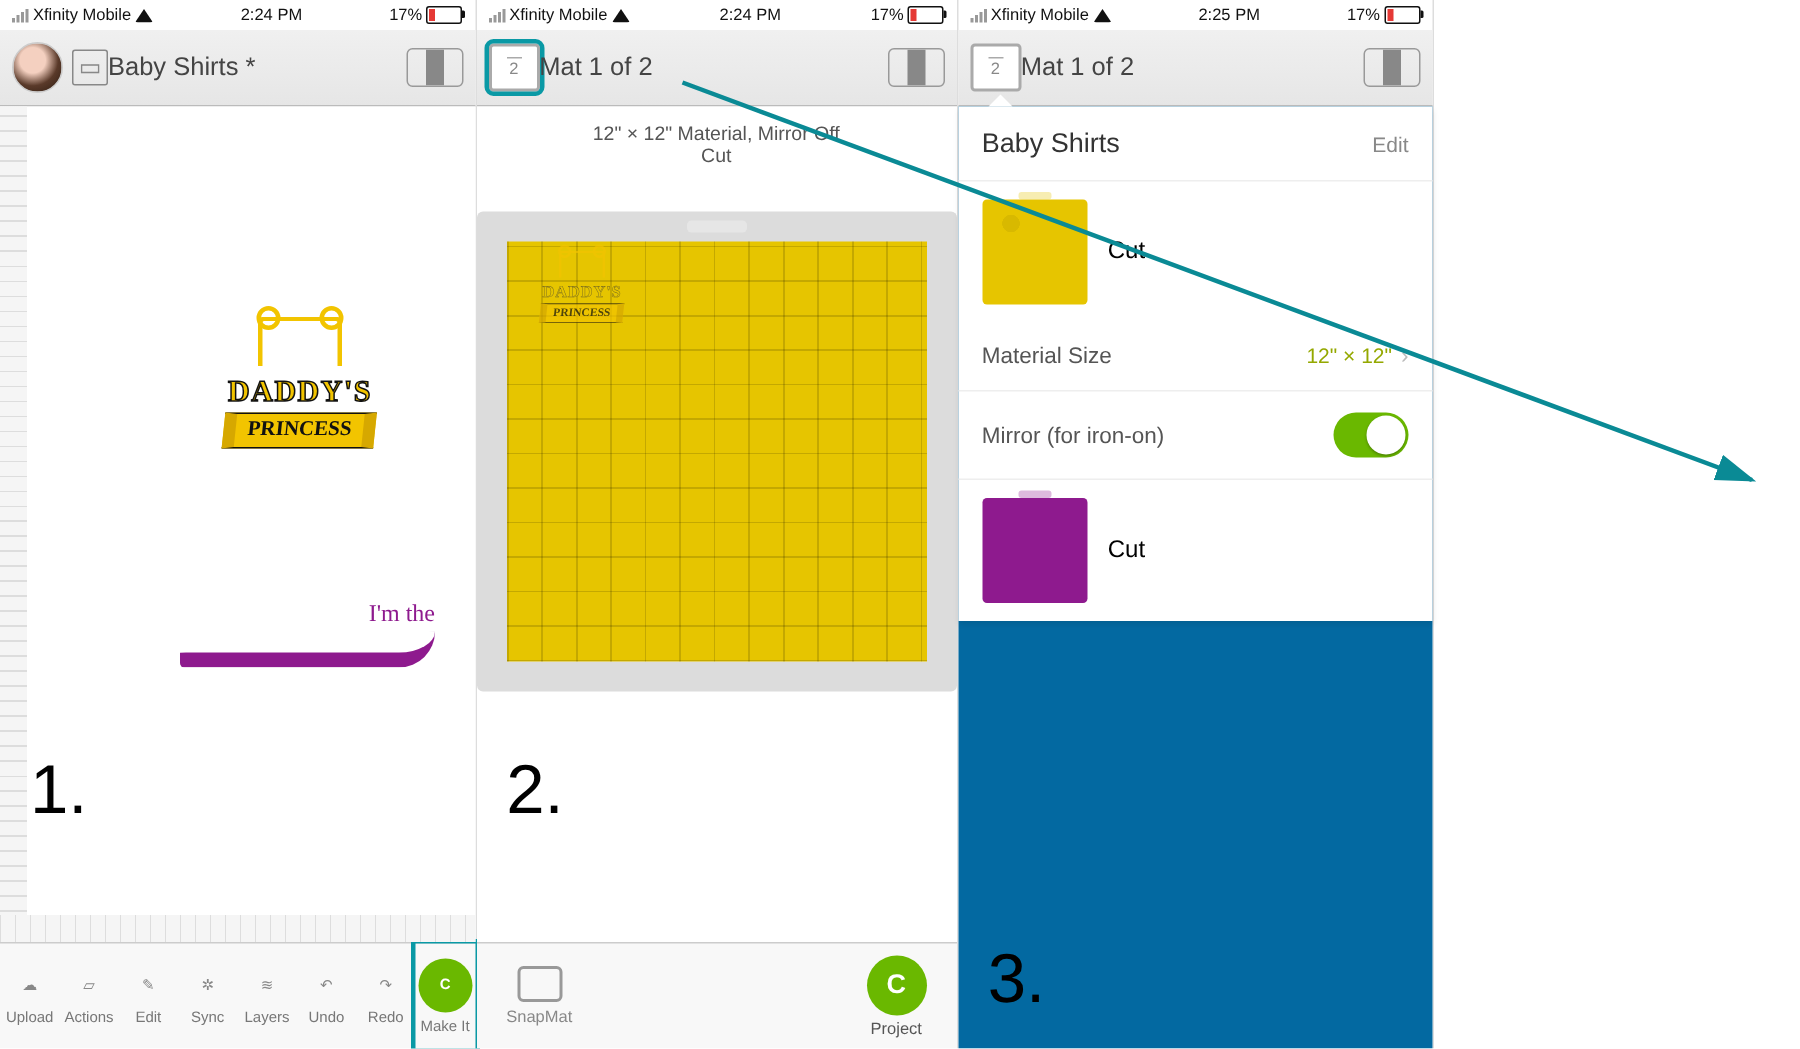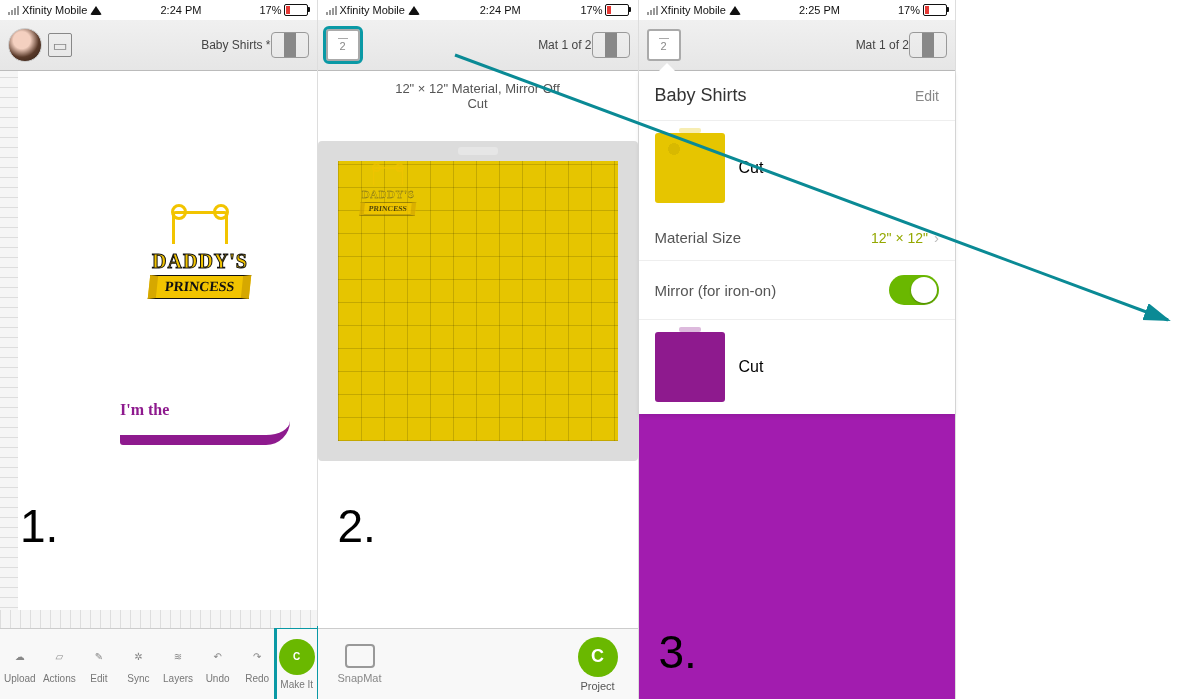--- a/index.html
+++ b/index.html
@@ -14,40 +14,40 @@
 .sig i{width:2px;background:#999;display:inline-block}
 .sig i:nth-child(1){height:3px}.sig i:nth-child(2){height:5px}.sig i:nth-child(3){height:7px}.sig i:nth-child(4){height:9px}
 .wifi{width:0;height:0;border-left:6px solid transparent;border-right:6px solid transparent;border-bottom:9px solid #111;border-radius:2px}
 .batt{width:22px;height:10px;border:1px solid #111;border-radius:2px;position:relative}
 .batt::after{content:"";position:absolute;right:-3px;top:2px;width:2px;height:5px;background:#111;border-radius:0 1px 1px 0}
 .batt i{position:absolute;left:1px;top:1px;bottom:1px;width:4px;background:#e53935}
 
 
 .hdr{height:50px;border-bottom:1px solid #bbb;display:flex;align-items:center;justify-content:space-between;padding:0 8px;background:linear-gradient(#f0f0f0,#e6e6e6)}
 .hdr-left,.hdr-right{display:flex;align-items:center;gap:6px}
-.title{font-size:12px;color:#444;text-align:right;flex:1}
+.title{font-size:17px;color:#444;text-align:left;flex:1}
 .avatar{width:32px;height:32px;border-radius:50%;background:radial-gradient(circle at 40% 35%,#f4d0c0 30%,#5a3a2a 60%,#2a1a10);border:1px solid #ccc}
 .save-icn{width:22px;height:22px;border:1px solid #888;border-radius:2px;display:flex;align-items:center;justify-content:center;color:#888;font-size:16px}
 .projbtn{width:36px;height:24px;border:1px solid #999;border-radius:4px;display:flex;overflow:hidden}
 .projbtn span{flex:1}.projbtn span:nth-child(2){background:#888}
 .matbtn{width:30px;height:28px;border:2px solid #aaa;border-radius:3px;background:#fff;display:flex;flex-direction:column;align-items:center;justify-content:center;color:#888;font-size:11px;line-height:1}
 .matbtn::before{content:"";width:10px;height:1px;background:#aaa;margin-bottom:2px}
 .hl{outline:3px solid #0a99a5}
 
 
 .canvas{flex:1;background:#fff;position:relative;padding:20px}
 .ruler-v{position:absolute;left:0;top:0;bottom:0;width:18px;background:repeating-linear-gradient(0deg,#ddd 0,#ddd 1px,#f5f5f5 1px,#f5f5f5 10px)}
 .ruler-h{position:absolute;left:0;right:0;bottom:0;height:18px;background:repeating-linear-gradient(90deg,#ddd 0,#ddd 1px,#f5f5f5 1px,#f5f5f5 10px)}
 .art1{position:absolute;left:120px;top:140px;width:160px;text-align:center;color:#f2c400;font-weight:800;font-family:Georgia,serif}
 .crown{width:50px;height:30px;border:3px solid #f2c400;border-bottom:none;margin:0 auto 6px;border-radius:4px 4px 0 0;position:relative}
 .crown::before,.crown::after{content:"";position:absolute;top:-10px;width:10px;height:10px;border:3px solid #f2c400;border-radius:50%}
 .crown::before{left:-4px}.crown::after{right:-4px}
 .art1 .line1{font-size:20px;-webkit-text-stroke:1px #111;letter-spacing:1px}
 .art1 .banner{background:#f2c400;color:#111;font-size:14px;padding:3px 8px;display:inline-block;transform:skewX(-6deg);border:1px solid #111;border-left:8px solid #d6a800;border-right:8px solid #d6a800;margin-top:2px}
-.art2{position:absolute;left:120px;top:330px;width:170px;text-align:left;color:#8e1a8e;font-family:'Brush Script MT',cursive;font-weight:700}
+.art2{position:absolute;left:120px;top:330px;width:170px;text-align:right;color:#8e1a8e;font-family:'Brush Script MT',cursive;font-weight:400}
 .art2 .l1{font-size:16px}.art2 .l2{font-size:36px;line-height:.9}
 .art2 .swish{height:14px;border-bottom:10px solid #8e1a8e;border-radius:0 0 80px 10px;margin-top:2px}
 .toolbar{height:70px;border-top:1px solid #ccc;background:#f8f8f8;display:flex;align-items:center}
 .tool{flex:1;display:flex;flex-direction:column;align-items:center;justify-content:center;font-size:10px;color:#777;gap:4px;height:100%}
 .tool .icn{width:28px;height:24px;display:flex;align-items:center;justify-content:center;color:#888}
 .makeit{outline:3px solid #0a99a5}
 .makeit .icn{width:36px;height:36px;border-radius:50%;background:#6ab800;color:#fff;font-weight:700}
 
 
 .matarea{flex:1;background:#fff;display:flex;flex-direction:column;align-items:center;position:relative}
@@ -56,21 +56,21 @@
 .matpad::before{content:"";position:absolute;top:6px;left:50%;transform:translateX(-50%);width:40px;height:8px;background:#e6e6e6;border-radius:3px}
 .matgrid{width:280px;height:280px;background:#e6c500;background-image:repeating-linear-gradient(0deg,rgba(0,0,0,.15) 0,rgba(0,0,0,.15) 1px,transparent 1px,transparent 23px),repeating-linear-gradient(90deg,rgba(0,0,0,.15) 0,rgba(0,0,0,.15) 1px,transparent 1px,transparent 23px);position:relative}
 .matgrid .mini{position:absolute;left:6px;top:6px;transform:scale(.55);transform-origin:top left;opacity:.7}
 .matgrid .mini .line1{-webkit-text-stroke:.5px #333;color:#e6c500}
 .bot2{height:70px;border-top:1px solid #ccc;background:#f8f8f8;display:flex;align-items:center;justify-content:space-between;padding:0 20px}
 .snap{display:flex;flex-direction:column;align-items:center;font-size:11px;color:#888;gap:4px}
 .gobtn{width:40px;height:40px;border-radius:50%;background:#6ab800;color:#fff;display:flex;align-items:center;justify-content:center;font-size:18px;font-weight:700}
 .gobtn+div{font-size:11px;color:#555;margin-top:3px;text-align:center}
 
 
-.p3body{flex:1;background:#a21caf;position:relative}
+.p3body{flex:1;background:#0369a1;position:relative}
 .p3panel{position:absolute;left:0;right:0;top:0;background:#fff;box-shadow:0 2px 4px rgba(0,0,0,.1)}
 .p3panel::before{content:"";position:absolute;top:-8px;left:20px;width:0;height:0;border-left:8px solid transparent;border-right:8px solid transparent;border-bottom:8px solid #fff}
 .row{display:flex;align-items:center;justify-content:space-between;padding:14px 16px;font-size:15px;color:#555;border-bottom:1px solid #eee}
 .row.head{font-size:18px;color:#333}
 .editlnk{color:#888;font-size:14px}
 .copies{width:40px;height:26px;border:1px solid #ccc;border-radius:3px;text-align:center;font-size:14px;line-height:26px}
 .thumbrow{display:flex;align-items:center;gap:14px;padding:12px 16px}
 .thumb{width:70px;height:70px;border-radius:3px;position:relative}
 .thumb::before{content:"";position:absolute;top:-5px;left:50%;transform:translateX(-50%);width:22px;height:5px;background:currentColor;opacity:.3;border-radius:2px}
 .thumb.yellow{background:#e6c500;color:#e6c500}

